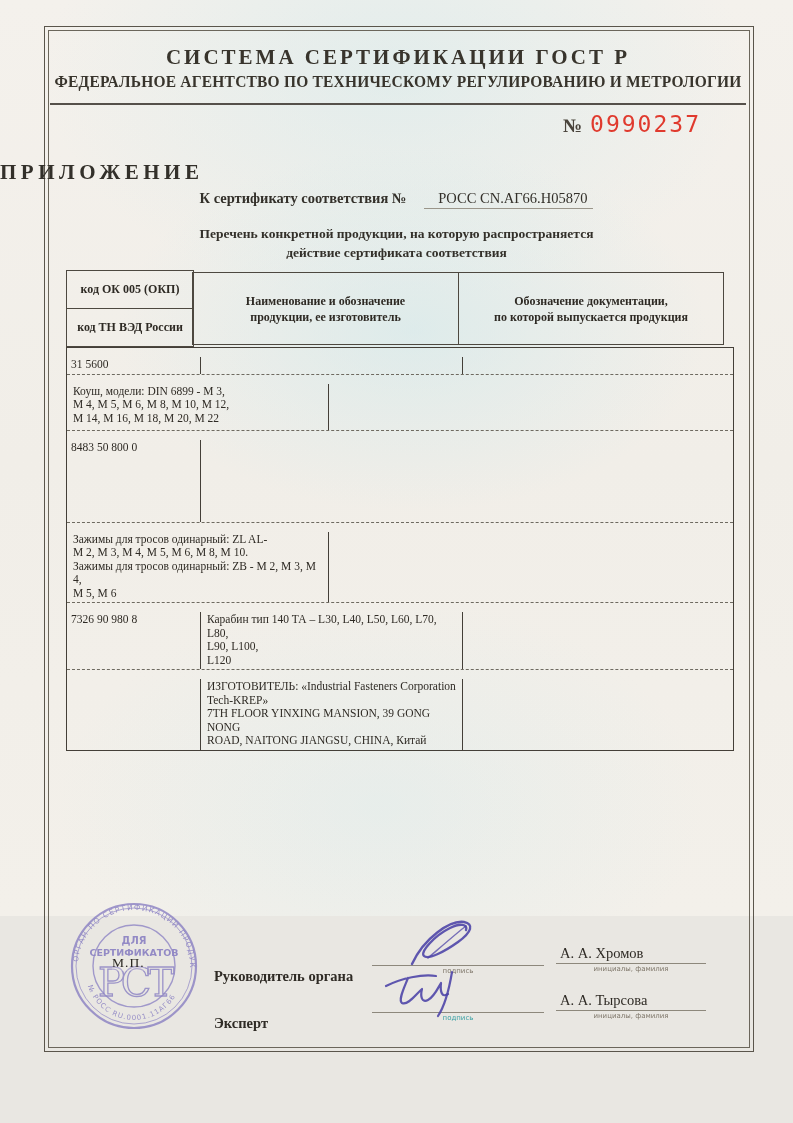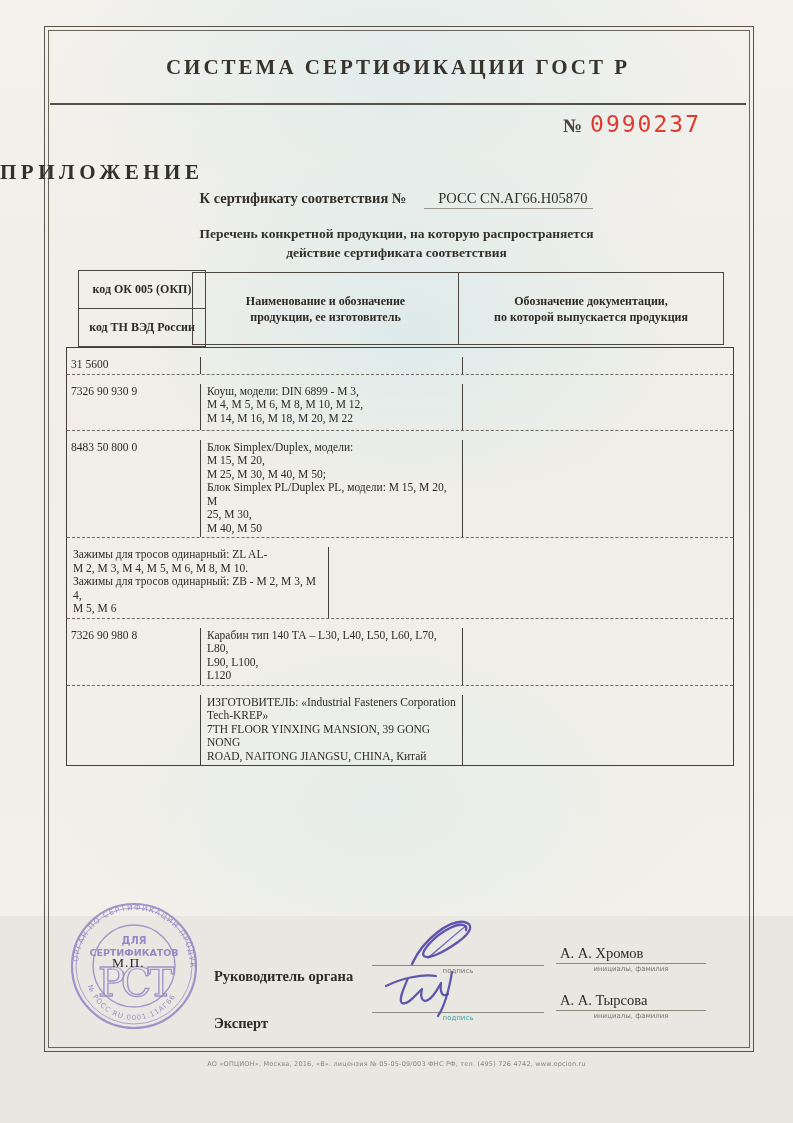--- a/index.html
+++ b/index.html
@@ -59,21 +59,21 @@
   }
   .desc{
     position:absolute;left:0;right:0;text-align:center;
     font-size:13.5px;font-weight:bold;color:#33302a;line-height:19px;
   }
   .desc1{top:224px;}
   .desc2{top:243px;}
   
   .thead{position:absolute;left:66px;top:270px;width:656px;height:75px;font-weight:bold;}
   .th-c1{
-    position:absolute;left:12px;top:0;width:126px;height:75px;
+    position:absolute;left:0;top:0;width:126px;height:75px;
     border:1px solid #4d4840;display:flex;flex-direction:column;
   }
   .th-c1 .cell{flex:1;display:flex;align-items:center;justify-content:center;font-size:12px;}
   .th-c1 .cell:first-child{border-bottom:1px solid #4d4840;}
   .th-right{
     position:absolute;left:126px;top:2px;width:530px;height:71px;
     border:1px solid #4d4840;display:flex;
   }
   .th-c2,.th-c3{
     flex:1;display:flex;align-items:center;justify-content:center;text-align:center;
@@ -142,20 +142,21 @@
 <body>
 
 <div class="page">
 
   <div class="frame-outer">
     <div class="frame-inner"></div>
   </div>
 
   <div class="header-box">
     <div class="header-l1">СИСТЕМА СЕРТИФИКАЦИИ ГОСТ Р</div>
+    <div class="header-l2">ФЕДЕРАЛЬНОЕ АГЕНТСТВО ПО ТЕХНИЧЕСКОМУ РЕГУЛИРОВАНИЮ И МЕТРОЛОГИИ</div>
   </div>
 
   <div class="doc-number">
     <span class="nm">№</span>
     <span class="digits">0990237</span>
   </div>
 
   <div class="title">ПРИЛОЖЕНИЕ</div>
 
   <div class="subtitle">
@@ -179,34 +180,27 @@
     </div>
   </div>
 
   <div class="tbody">
     <div class="trow r0">
       <div class="c-code">31 5600</div>
       <div class="c-name"></div>
       <div class="c-doc"></div>
     </div>
     <div class="trow r1">
-      <div class="c-code">7326 90 930 9</div>
       <div class="c-name">Коуш, модели: DIN 6899  - М 3,
 М 4, М 5, М 6, М 8, М 10, М 12,
 М 14, М 16, М 18, М 20, М 22</div>
       <div class="c-doc"></div>
     </div>
     <div class="trow r2">
       <div class="c-code">8483 50 800 0</div>
-      <div class="c-name">Блок Simplex/Duplex, модели:
-М 15, М 20,
-М 25, М 30, М 40, М 50;
-Блок Simplex PL/Duplex PL, модели:  М 15, М 20, М
-25, М 30,
-М 40, М 50</div>
       <div class="c-doc"></div>
     </div>
     <div class="trow r3">
       <div class="c-name">Зажимы для тросов одинарный: ZL AL-
 М 2, М 3, М 4, М 5, М 6, М 8, М 10.
 Зажимы для тросов одинарный: ZB - М 2, М 3, М 4,
 М 5, М 6</div>
       <div class="c-doc"></div>
     </div>
     <div class="trow r4">
@@ -264,15 +258,14 @@
     </text>
     <text font-family="DejaVu Sans, sans-serif" font-size="7" fill="#8278c0" letter-spacing="1" opacity=".9">
       <textPath href="#arcBottom" startOffset="14">№ РОСС RU.0001.11АГ66</textPath>
     </text>
     <text x="74" y="52" text-anchor="middle" font-family="DejaVu Sans, sans-serif" font-size="10" fill="#8278c0" font-weight="bold" opacity=".95">ДЛЯ</text>
     <text x="74" y="64" text-anchor="middle" font-family="DejaVu Sans, sans-serif" font-size="9.5" fill="#8278c0" font-weight="bold" opacity=".95">СЕРТИФИКАТОВ</text>
     <text x="74" y="104" text-anchor="middle" font-family="DejaVu Serif, serif" font-size="40" fill="none" stroke="#8278c0" stroke-width="1.3" letter-spacing="-4" opacity=".85">РСТ</text>
   </svg>
   <div class="mp-label">М.П.</div>
 
-  <div class="footer-line">АО «ОПЦИОН», Москва, 2016, «В».    лицензия № 05-05-09/003 ФНС РФ,   тел. (495) 726 4742,  www.opcion.ru</div>
 
 </div>
 
 </body></html>

